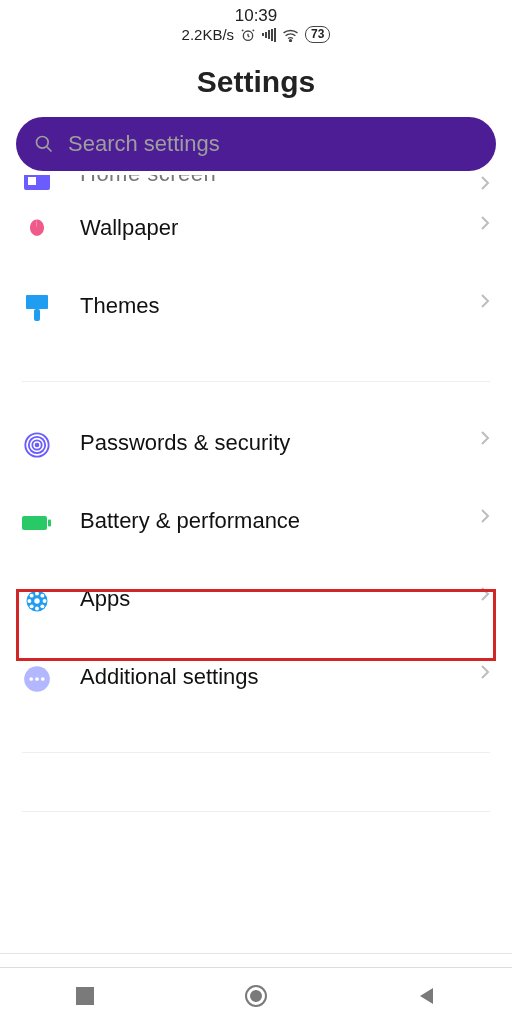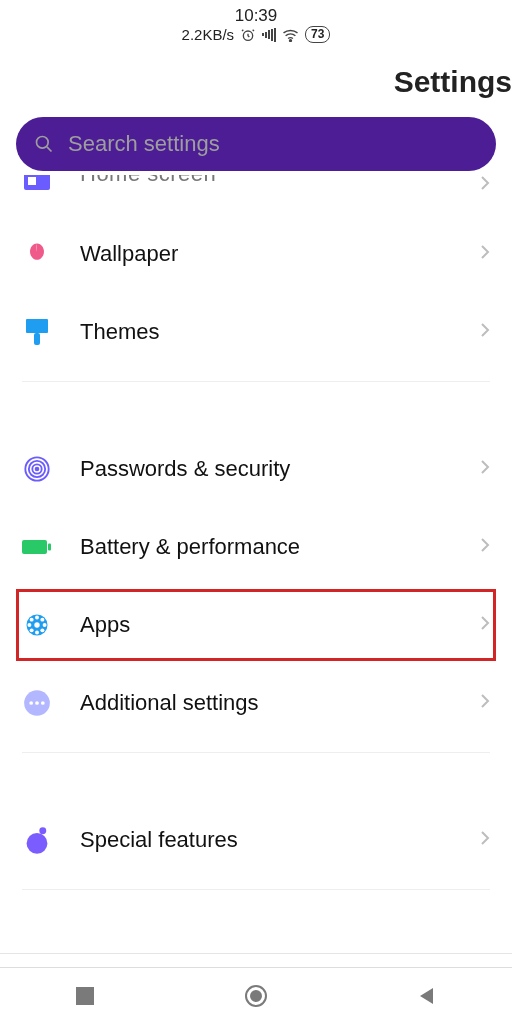--- a/index.html
+++ b/index.html
@@ -1,25 +1,25 @@
 <!DOCTYPE html>
 <html><head>
 <meta charset="utf-8">
 <style>
   html,body{margin:0;padding:0;width:512px;height:1024px;background:#fff;font-family:-apple-system,Helvetica,Arial,sans-serif;color:#222;overflow:hidden;}
   .status-bar{display:flex;justify-content:space-between;align-items:center;padding:6px 18px 0 18px;font-size:17px;font-weight:500;flex-direction:column;}
   .status-right{display:flex;align-items:center;gap:6px;font-size:15px;text-align:center;}
   .status-right span{display:inline-flex;align-items:center;}
   .batt{border:1.5px solid #444;border-radius:8px;padding:0 5px;font-size:12px;line-height:15px;font-weight:bold;}
-  .title{font-size:30px;font-weight:700;text-align:right;margin-top:22px;}
+  .title{font-size:30px;font-weight:700;text-align:center;margin-top:22px;}
   .search{margin:18px 16px 0 16px;height:54px;background:#4c1d95;border-radius:27px;display:flex;align-items:center;padding:0 18px;gap:14px;}
   .search svg{flex:0 0 auto;}
   .search-text{color:#9e9e9e;font-size:22px;}
   .list{margin-top:4px;}
-  .row{display:flex;align-items:center;height:78px;padding:0 22px;position:relative;}
+  .row{display:flex;align-items:flex-start;height:78px;padding:0 22px;position:relative;}
   .row.cut{height:40px;overflow:hidden;align-items:flex-start;padding-top:0;filter:blur(0.4px);}
   .row.cut .label{color:#777;letter-spacing:0.5px;margin-top:-14px;}
   .row.cut .icon{margin-top:-8px;}
   .icon{width:30px;height:30px;flex:0 0 30px;display:flex;align-items:center;justify-content:center;}
   .label{flex:1;font-size:22px;margin-left:28px;color:#111;}
   .chev{color:#bdbdbd;}
   .sep{height:1px;background:#eee;margin:10px 22px;}
   .gap{height:38px;}
   .highlight{position:absolute;left:16px;right:16px;top:3px;bottom:3px;border:3px solid #d22626;pointer-events:none;}
   .navbar{position:absolute;left:0;right:0;bottom:0;height:56px;border-top:1px solid #ddd;display:flex;align-items:center;justify-content:space-around;background:#fff;}
@@ -189,34 +189,20 @@
     <span class="chev">
       <svg width="10" height="16" viewBox="0 0 10 16" fill="none" stroke="#bdbdbd" stroke-width="2">
           <path d="M2 2l6 6-6 6"></path>
         </svg>
     </span>
   </div>
 
   <div class="sep"></div>
   <div class="gap"></div>
 
-  <div class="row">
-    <span class="icon">
-      <svg width="28" height="30" viewBox="0 0 24 26" fill="#7b5cff">
-          <circle cx="12" cy="16" r="9"></circle>
-          <circle cx="17" cy="5" r="3"></circle>
-        </svg>
-    </span>
-    <span class="label">Special features</span>
-    <span class="chev">
-      <svg width="10" height="16" viewBox="0 0 10 16" fill="none" stroke="#bdbdbd" stroke-width="2">
-          <path d="M2 2l6 6-6 6"></path>
-        </svg>
-    </span>
-  </div>
 
   <div class="sep"></div>
 
 </div>
 
 <div class="bottom-line"></div>
 
 <div class="navbar">
   <div class="nbtn">
     <svg width="18" height="18">

